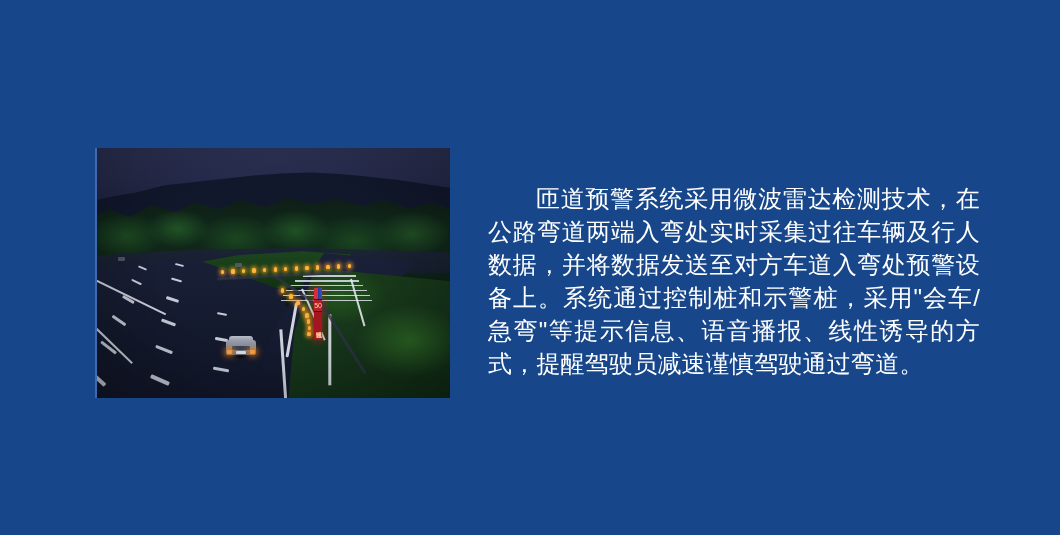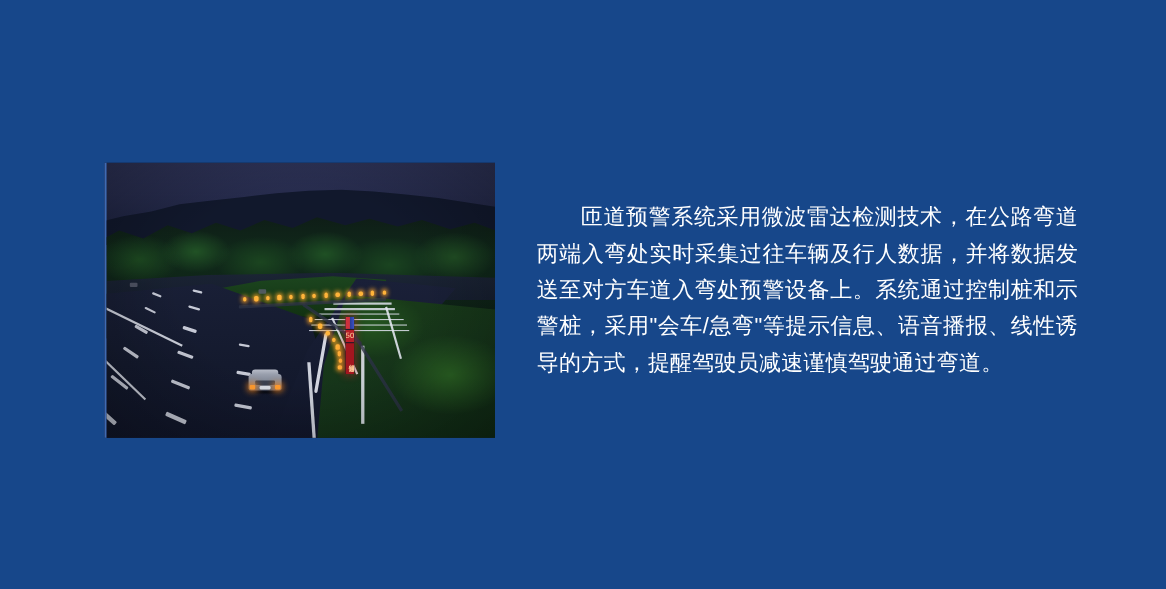--- a/index.html
+++ b/index.html
@@ -264,21 +264,21 @@
     pointer-events: none;
   }
 
   
   #copy {
     position: absolute;
     left: 488px;
     top: 182px;
     width: 492px;
     color: #ffffff;
-    font-size: 20px;
+    font-size: 24px;
     line-height: 33px;
     text-align: justify;
     text-justify: inter-ideograph;
     letter-spacing: 0.2px;
     font-family: "Liberation Sans", "DejaVu Sans", sans-serif;
   }
   #copy p {
     margin: 0;
     text-indent: 2em;
   }

